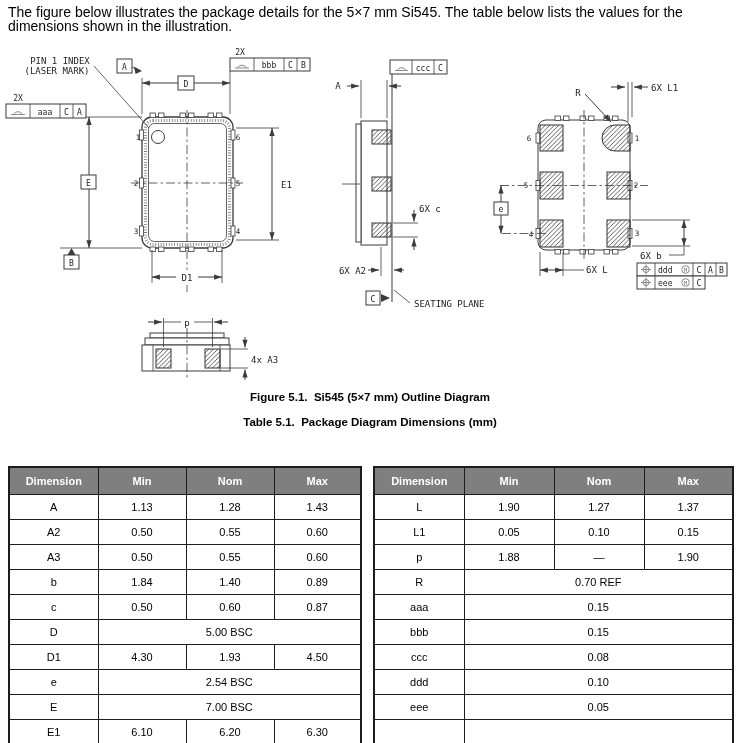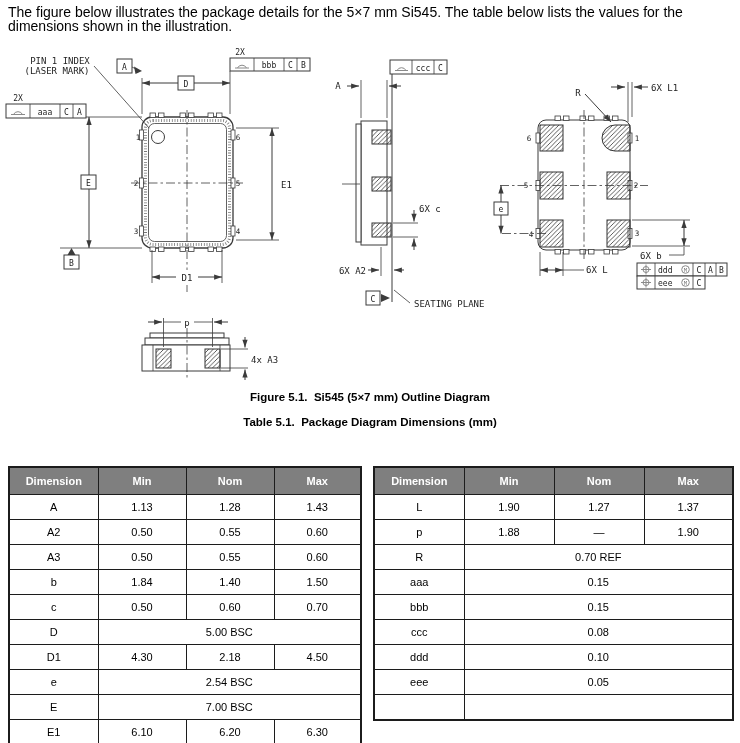--- a/index.html
+++ b/index.html
@@ -348,36 +348,36 @@
     <tr>
       <td>A3</td>
       <td>0.50</td>
       <td>0.55</td>
       <td>0.60</td>
     </tr>
     <tr>
       <td>b</td>
       <td>1.84</td>
       <td>1.40</td>
-      <td>1.50</td>
+      <td>0.89</td>
     </tr>
     <tr>
       <td>c</td>
       <td>0.50</td>
       <td>0.60</td>
-      <td>0.70</td>
+      <td>0.87</td>
     </tr>
     <tr>
       <td>D</td>
       <td colspan="3">5.00 BSC</td>
     </tr>
     <tr>
       <td>D1</td>
       <td>4.30</td>
-      <td>2.18</td>
+      <td>1.93</td>
       <td>4.50</td>
     </tr>
     <tr>
       <td>e</td>
       <td colspan="3">2.54 BSC</td>
     </tr>
     <tr>
       <td>E</td>
       <td colspan="3">7.00 BSC</td>
     </tr>
@@ -405,20 +405,26 @@
       <th>Nom</th>
       <th>Max</th>
     </tr>
     <tr>
       <td>L</td>
       <td>1.90</td>
       <td>1.27</td>
       <td>1.37</td>
     </tr>
     <tr>
+      <td>L1</td>
+      <td>0.05</td>
+      <td>0.10</td>
+      <td>0.15</td>
+    </tr>
+    <tr>
       <td>p</td>
       <td>1.88</td>
       <td>—</td>
       <td>1.90</td>
     </tr>
     <tr>
       <td>R</td>
       <td colspan="3">0.70 REF</td>
     </tr>
     <tr>

